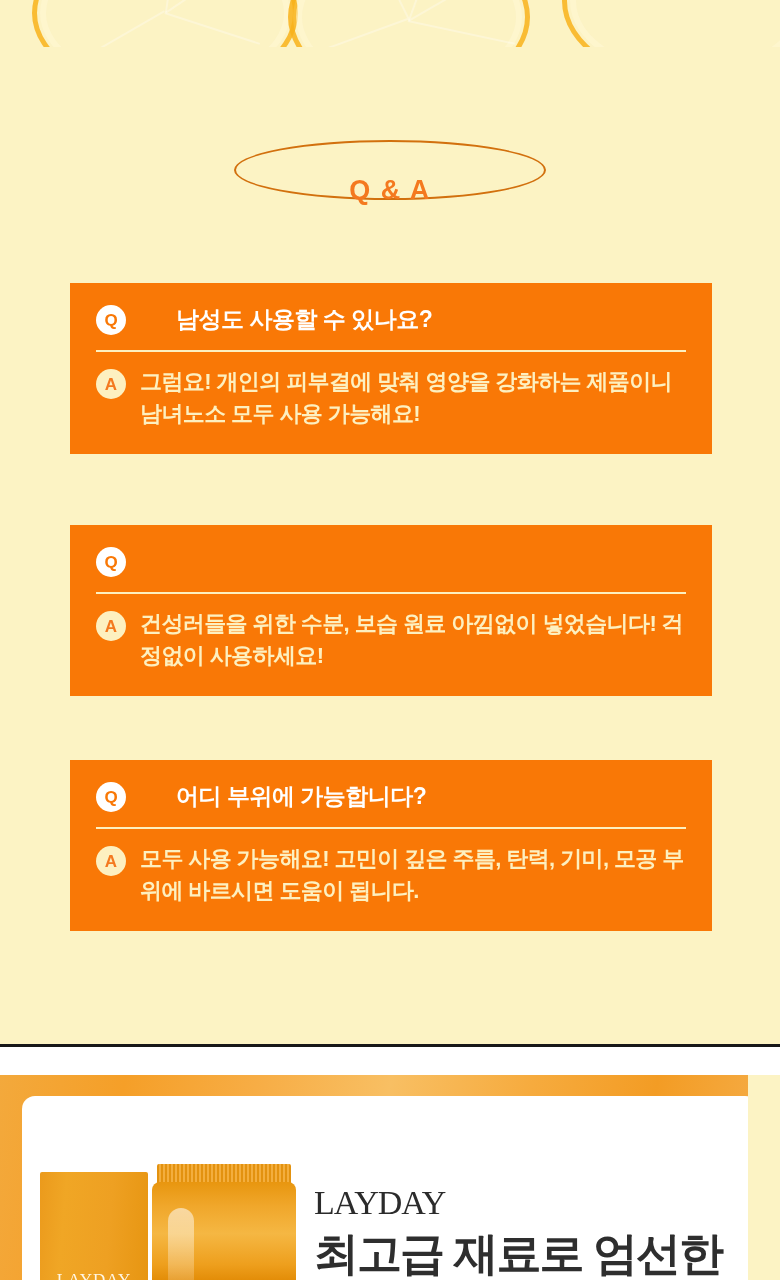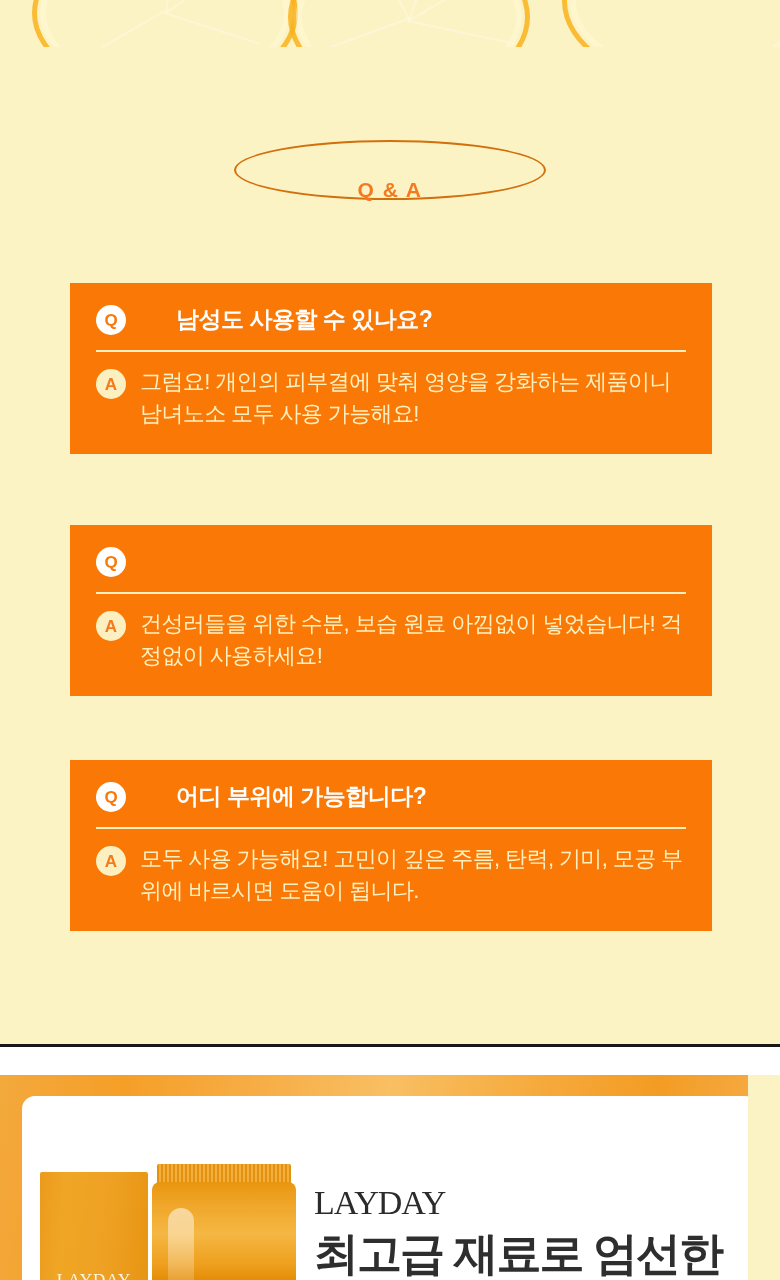--- a/index.html
+++ b/index.html
@@ -36,21 +36,21 @@
 
   
   .qa-heading {
     position:absolute; left:234px; top:140px;
     width:312px; height:60px;
     border:2px solid #d2700e;
     border-radius:50%;
     display:flex; align-items:center; justify-content:center;
   }
   .qa-heading-text {
-    color:#f4791f; font-size:21px; font-weight:bold;
+    color:#f4791f; font-size:27px; font-weight:bold;
     letter-spacing:1.5px;
     margin-top:40px;
   }
 
   
   .qa-card {
     position:absolute; left:70px; width:642px;
     background:#f97806;
     padding:22px 26px 24px 26px;
   }
@@ -80,21 +80,21 @@
   .a-row { display:flex; align-items:flex-start; gap:14px; }
   .a-badge {
     flex:0 0 auto;
     width:30px; height:30px; border-radius:50%;
     background:#fdf0c0; color:#f4791f;
     font-size:17px; font-weight:bold;
     display:flex; align-items:center; justify-content:center;
     line-height:1; margin-top:3px;
   }
   .a-text {
-    color:#fdf0c0; font-size:22px; font-weight:400;
+    color:#fdf0c0; font-size:22px; font-weight:700;
     line-height:1.45; letter-spacing:-0.6px;
   }
 
   
   .section-divider {
     position:absolute; left:0; top:1044px;
     width:780px; height:3px; background:#181818;
   }
   .white-gap {
     position:absolute; left:0; top:1047px;

